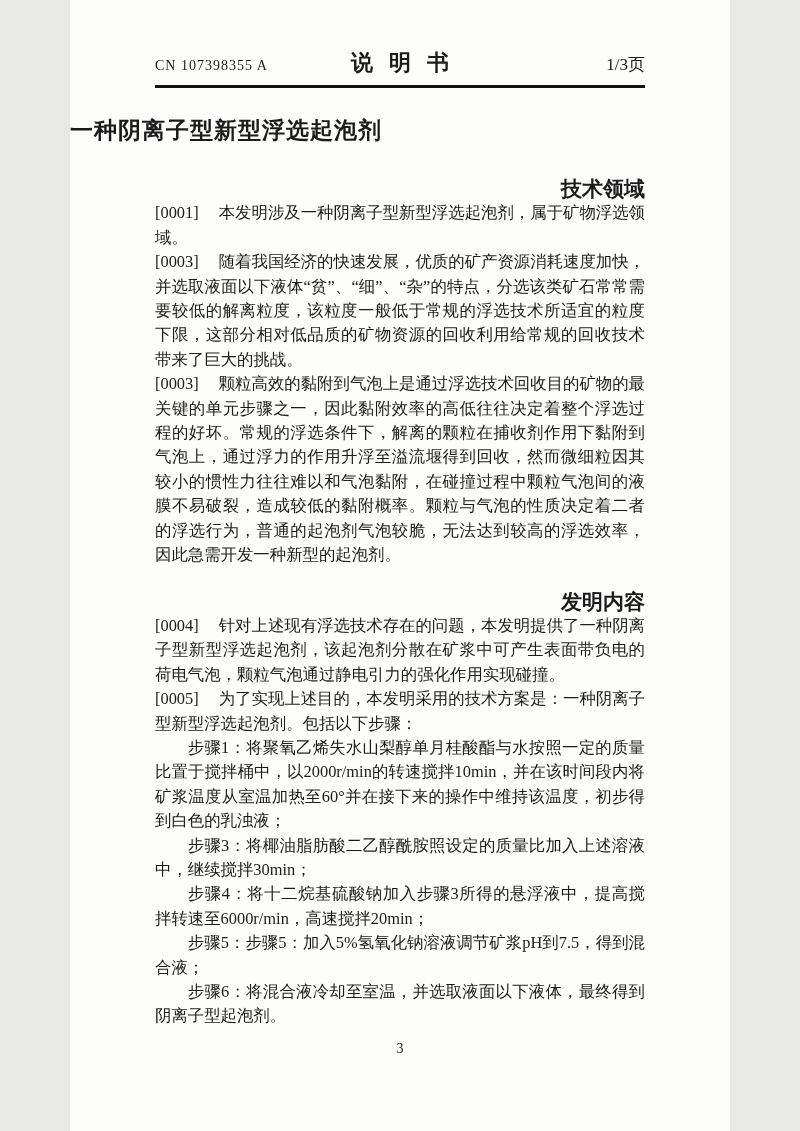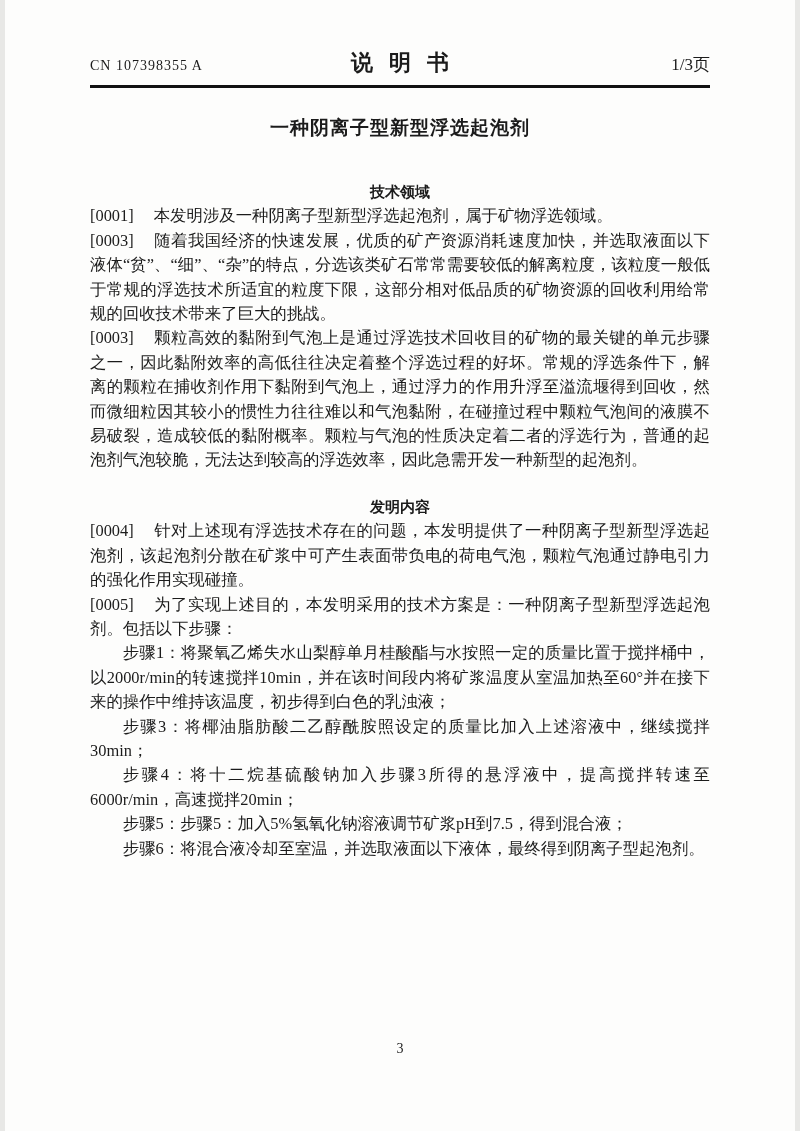--- a/index.html
+++ b/index.html
@@ -2,21 +2,21 @@
 <html><head>
 <meta charset="utf-8">
 <style>
   html, body {
     margin: 0;
     padding: 0;
     background: #e8e8e6;
   }
   .page {
     position: relative;
-    width: 790px;
+    width: 660px;
     height: 1131px;
     margin: 0 auto;
     background: #fdfdfc;
     color: #1b1b1b;
     font-family: "Liberation Serif", "DejaVu Serif", serif;
     overflow: hidden;
     box-sizing: border-box;
   }
   
   .doc-header {
@@ -41,39 +41,39 @@
     justify-self: end;
     font-size: 17px;
   }
   .header-rule {
     height: 3px;
     background: #111;
     margin: 7px 85px 0 85px;
   }
   
   .doc-title {
-    margin: 27px 0 8px 0;
-    text-align: center;
-    font-size: 19px;
+    margin: 27px 0 0 0;
+    text-align: left;
+    font-size: 23px;
     font-weight: bold;
     letter-spacing: 1px;
   }
   
   .content {
     padding: 31px 85px 0 85px;
     font-size: 16.4px;
     line-height: 24.4px;
     text-align: justify;
   }
   .content h2 {
-    font-size: 15px;
+    font-size: 21px;
     font-weight: bold;
     margin: 22px 0 0 0;
     line-height: 24.4px;
-    text-align: center;
+    text-align: right;
   }
   .content h2:first-child {
     margin-top: 0;
   }
   .content p {
     margin: 0;
   }
   .para .tag {
     display: inline-block;
     margin-right: 20px;

